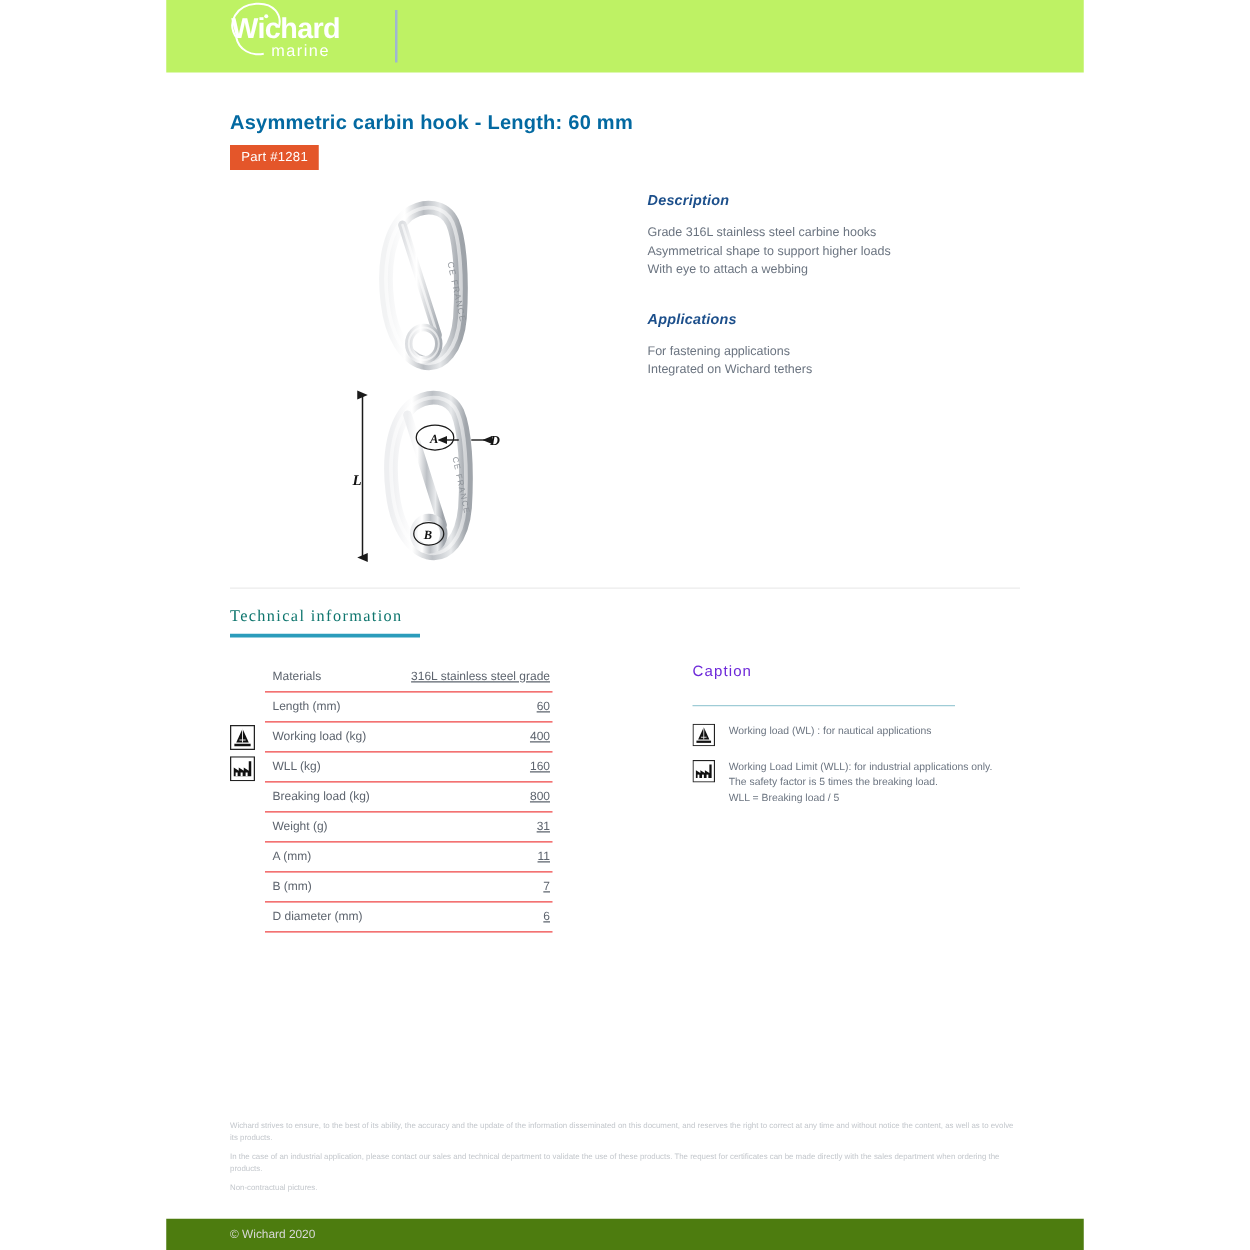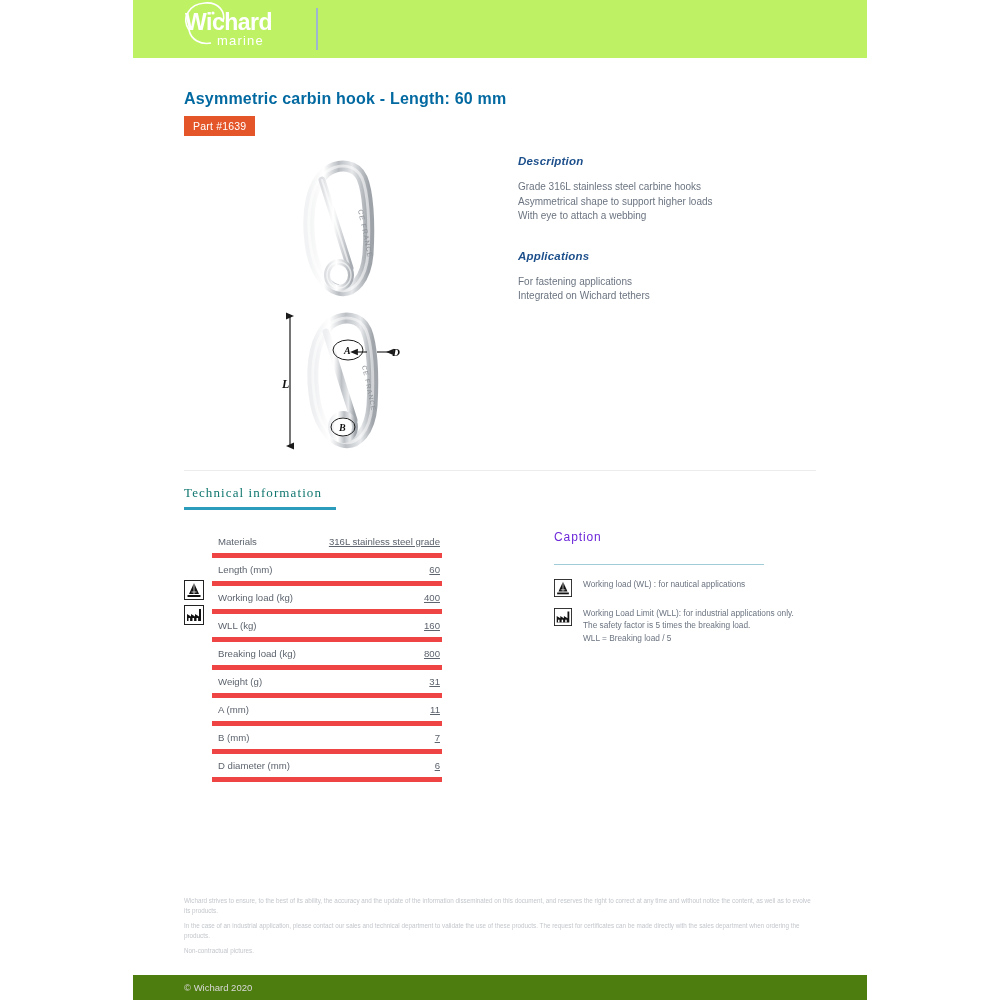--- a/index.html
+++ b/index.html
@@ -65,21 +65,21 @@
   }
   .tech-underline {
     position: absolute; left: 184px; top: 507px; width: 152px;
     height: 3px; background: #2b9cbb;
   }
 
   .tech-table { position: absolute; left: 212px; top: 530px; width: 230px; }
   .trow {
     display: flex; justify-content: space-between; align-items: baseline;
     padding: 6px 2px 6px 6px;
-    border-bottom: 5px solid #ef4444;
+    border-bottom: 1px solid #ef4444;
     font-size: 9.6px; color: #5d646e;
   }
   .trow:first-child { border-top: none; }
   .trow .tlabel { color: #5d646e; }
   .trow .tval { color: #5d646e; text-align: right; text-decoration: underline; }
 
   .row-icons { position: absolute; left: 184px; top: 580px; }
   .row-icon { width: 20px; height: 20px; display: block; margin-bottom: 5px; }
 
   
@@ -120,21 +120,21 @@
         <path d="M10 30 C 12 40, 22 45, 32 43" fill="none" stroke="#ffffff" stroke-width="1.6"></path>
         <text x="6" y="30" font-family="&quot;Liberation Sans&quot;, sans-serif" font-size="23" font-weight="bold" fill="#ffffff" letter-spacing="-0.5">Wichard</text>
         <circle cx="34" cy="13" r="1.6" fill="#ffffff"></circle>
         <text x="38" y="45" font-family="&quot;Liberation Sans&quot;, sans-serif" font-size="13" fill="#ffffff" letter-spacing="1.2">marine</text>
       </svg>
     </div>
     <div class="header-divider"></div>
   </div>
 
   <div class="title">Asymmetric carbin hook - Length: 60 mm</div>
-  <div class="part-badge">Part #1639</div>
+  <div class="part-badge">Part #1281</div>
 
   <div class="photo">
     <svg width="140" height="160" viewBox="0 0 140 160">
       <defs>
         <linearGradient id="steel" x1="0" y1="0" x2="1" y2="0">
           <stop offset="0%" stop-color="#f2f3f4"></stop>
           <stop offset="25%" stop-color="#ffffff"></stop>
           <stop offset="50%" stop-color="#b9bdc2"></stop>
           <stop offset="72%" stop-color="#e6e8ea"></stop>
           <stop offset="100%" stop-color="#9ea3a9"></stop>

